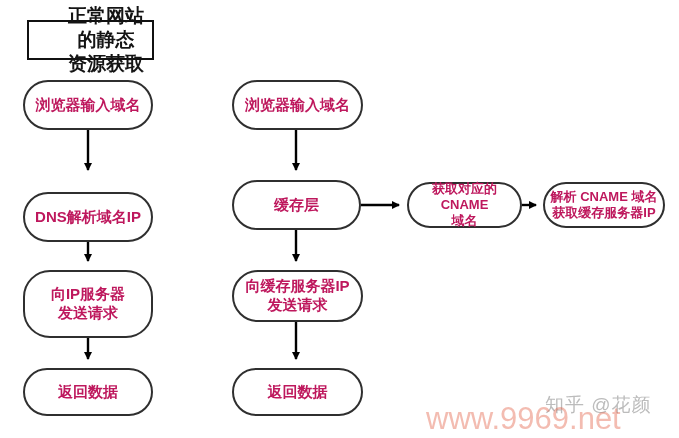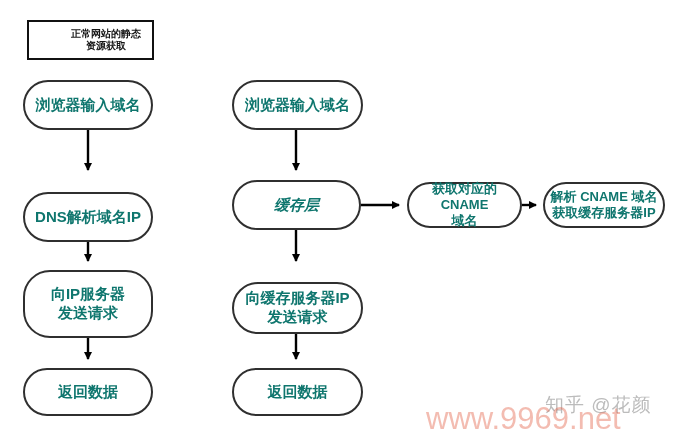--- a/index.html
+++ b/index.html
@@ -17,27 +17,27 @@
     text-align:center;
     box-sizing:border-box;
     background:#ffffff;
     white-space:pre-line;
     font-weight:bold;
     line-height:1.25;
   }
   .header-box{
     border:2px solid #111111;
     color:#141414;
-    font-size:10px;
+    font-size:19px;
     padding-left:31px;
   }
   .stadium{
     border:2.5px solid #2f2f2f;
     border-radius:27px;
-    color:#0f766e;
+    color:#be185d;
     font-size:15px;
   }
   .stadium.small{font-size:13px;}
   .wm-zhihu{
     position:absolute;
     left:545px;top:392px;
     font-size:19px;
     color:#bcbcbc;
     letter-spacing:1px;
     white-space:nowrap;
@@ -79,23 +79,23 @@
   <div class="node stadium" style="left:23px;top:192px;width:130px;height:50px;">DNS解析域名IP</div>
 
   <div class="node stadium" style="left:23px;top:270px;width:130px;height:68px;">向IP服务器
 发送请求</div>
 
   <div class="node stadium" style="left:23px;top:368px;width:130px;height:48px;">返回数据</div>
 
 
   <div class="node stadium" style="left:232px;top:80px;width:131px;height:50px;">浏览器输入域名</div>
 
-  <div class="node stadium" style="left:232px;top:180px;width:129px;height:50px;font-style:italic;">缓存层</div>
+  <div class="node stadium" style="left:232px;top:180px;width:129px;height:50px;">缓存层</div>
 
-  <div class="node stadium" style="left:232px;top:282px;width:131px;height:52px;">向缓存服务器IP
+  <div class="node stadium" style="left:232px;top:270px;width:131px;height:52px;">向缓存服务器IP
 发送请求</div>
 
   <div class="node stadium" style="left:232px;top:368px;width:131px;height:48px;">返回数据</div>
 
   <div class="node stadium small" style="left:407px;top:182px;width:115px;height:46px;">获取对应的CNAME
 域名</div>
 
   <div class="node stadium small" style="left:543px;top:182px;width:122px;height:46px;">解析 CNAME 域名
 获取缓存服务器IP</div>
 

